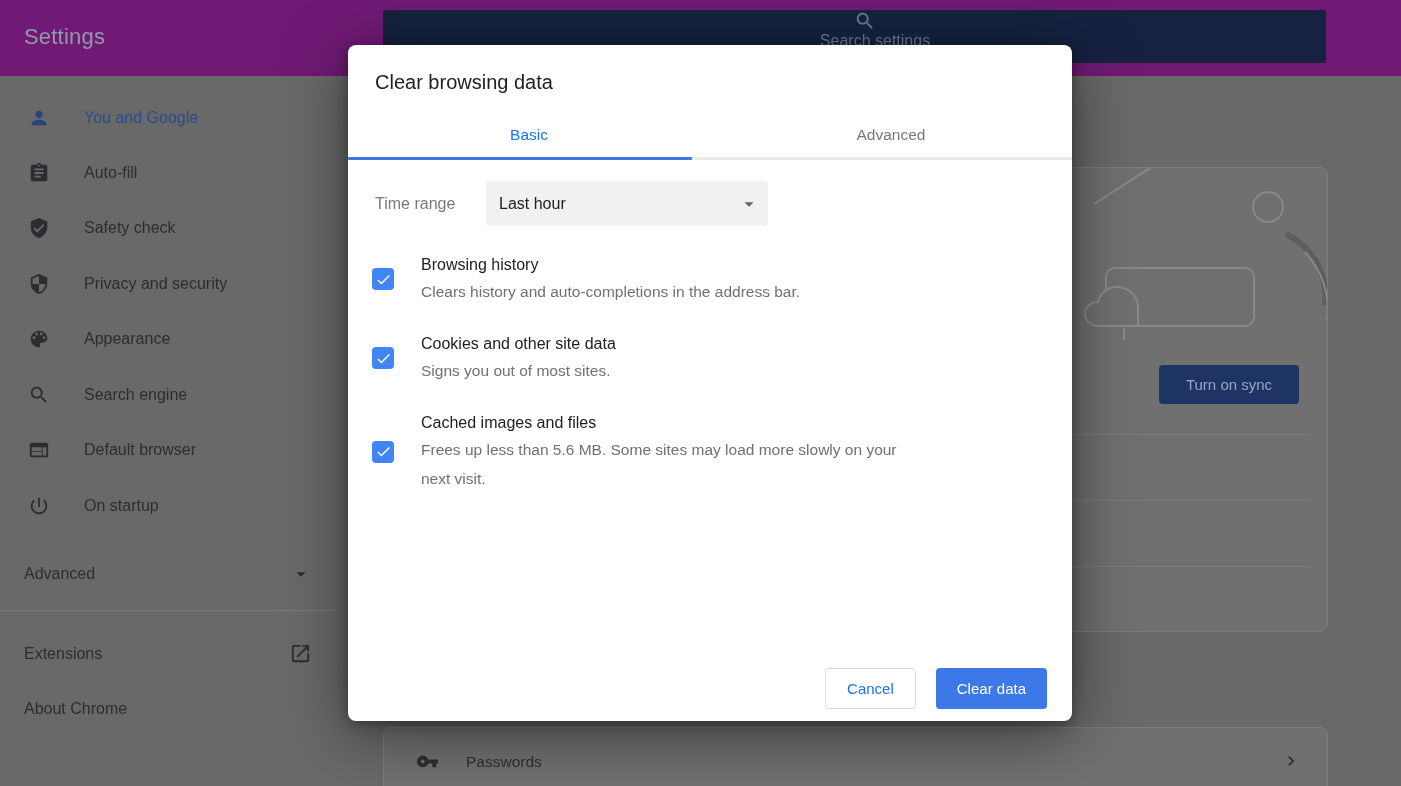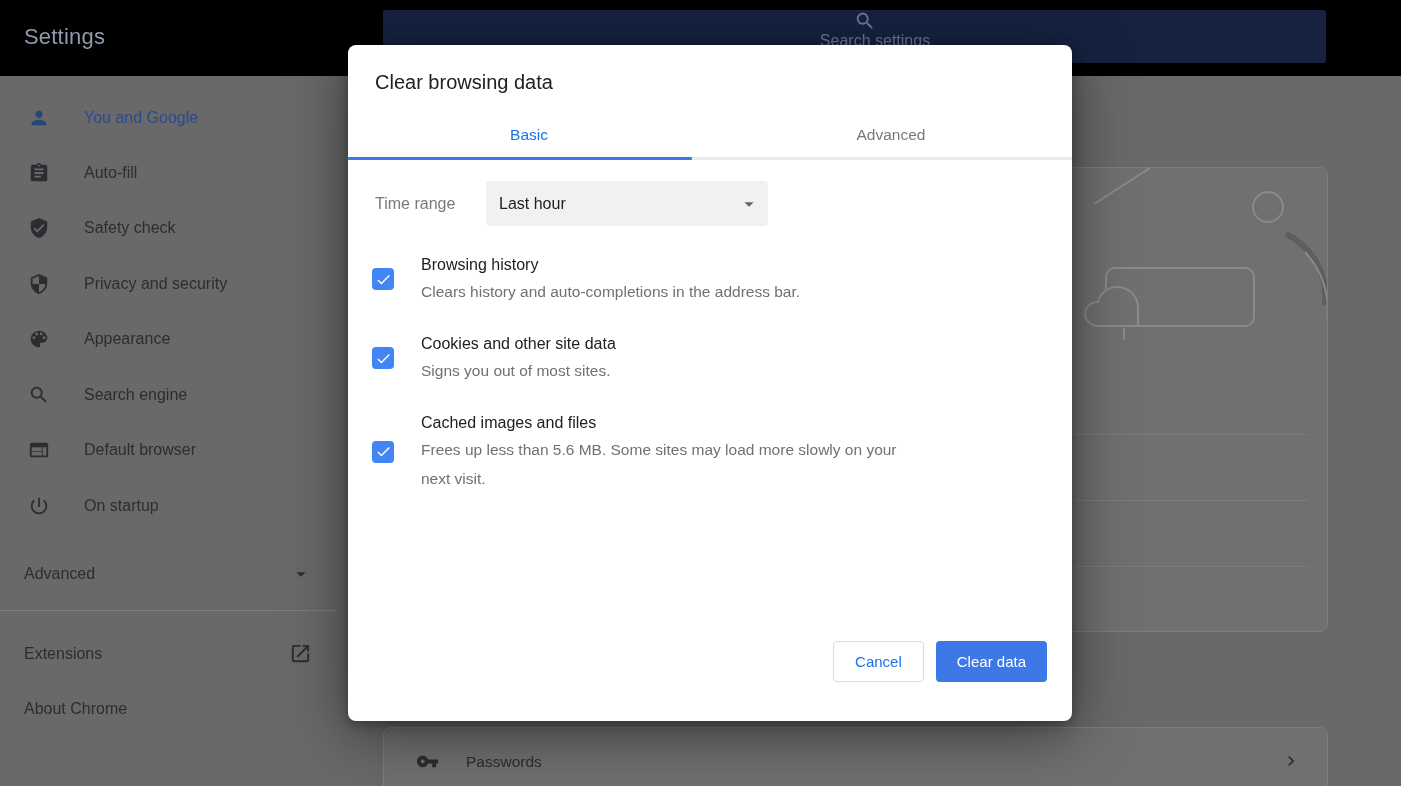--- a/index.html
+++ b/index.html
@@ -6,21 +6,21 @@
   html,body { width:1401px; height:786px; overflow:hidden; }
   body {
     font-family:"Liberation Sans", sans-serif;
     background:#696969;
     position:relative;
     -webkit-font-smoothing:antialiased;
   }
   
   .header {
     position:absolute; left:0; top:0; width:1401px; height:76px;
-    background:#000000; z-index:1;
+    background:#701a75; z-index:1;
   }
   .header-title {
     position:absolute; left:24px; top:24px;
     font-size:22px; color:#9199ac; letter-spacing:.2px;
   }
   .searchbox {
     position:absolute; left:383px; top:10px; width:943px; height:53px;
     background:#162240; border-radius:2px;
     display:flex; align-items:center; padding-left:20px;flex-direction:column;
   }
@@ -113,22 +113,22 @@
     width:22px; height:22px; border-radius:4px; background:#4285f4;
     display:flex; align-items:center; justify-content:center;
     flex:none; cursor:pointer;
   }
   .chk svg { width:17px; height:17px; fill:#ffffff; }
   .chk-text { margin-left:27px; width:508px; }
   .chk-title { font-size:16px; color:#202124; line-height:25px; }
   .chk-desc { font-size:15.5px; color:#6e7175; line-height:29px; }
 
   .dlg-btns {
-    position:absolute; right:25px; bottom:39px;
-    display:flex; gap:12px;
+    position:absolute; right:25px; bottom:12px;
+    display:flex; gap:20px;
   }
   .btn {
     height:41px; border-radius:4px; font-size:15px; font-weight:500;
     font-family:"Liberation Sans", sans-serif; cursor:pointer;
     padding:0 21px;
   }
   .btn-cancel { background:#ffffff; border:1px solid #dadce0; color:#1a73e8; }
   .btn-confirm { background:#3c78e8; border:none; color:#ffffff; }
 </style>
 </head>
@@ -214,20 +214,21 @@
 <div class="sync-card">
   <svg class="sync-art" width="943" height="463" viewBox="0 0 943 463">
     <line x1="710" y1="36" x2="766" y2="0" stroke="#8a8a8a" stroke-width="2"></line>
     <circle cx="884" cy="39" r="15" fill="none" stroke="#8a8a8a" stroke-width="2"></circle>
     <path d="M902 66 A 70 70 0 0 1 941 137" fill="none" stroke="#5e5e5e" stroke-width="6"></path>
     <path d="M921 84 A 84 84 0 0 1 943 152" fill="none" stroke="#888888" stroke-width="2"></path>
     <rect x="722" y="100" width="148" height="58" rx="9" fill="none" stroke="#8a8a8a" stroke-width="2"></rect>
     <path d="M712 158 c-6-1-11-6-11-12 c0-7 6-12 13-12 c2-9 10-15 19-15 c11 0 20 8 21 19 l0 20 z" fill="#707070" stroke="#8a8a8a" stroke-width="2"></path>
     <line x1="740" y1="160" x2="740" y2="172" stroke="#8a8a8a" stroke-width="2"></line>
   </svg>
+  <button class="sync-btn">Turn on sync</button>
   <div class="card-div" style="top:266px"></div>
   <div class="card-div" style="top:332px"></div>
   <div class="card-div" style="top:398px"></div>
 </div>
 
 <div class="pwd-card">
   <svg class="key" viewBox="0 0 24 24">
       <path d="M12.65 10C11.83 7.67 9.61 6 7 6c-3.31 0-6 2.69-6 6s2.69 6 6 6c2.61 0 4.83-1.67 5.65-4H17v4h4v-4h2v-4H12.65zM7 14c-1.1 0-2-.9-2-2s.9-2 2-2 2 .9 2 2-.9 2-2 2z"></path>
     </svg>
   <span class="lbl">Passwords</span>

